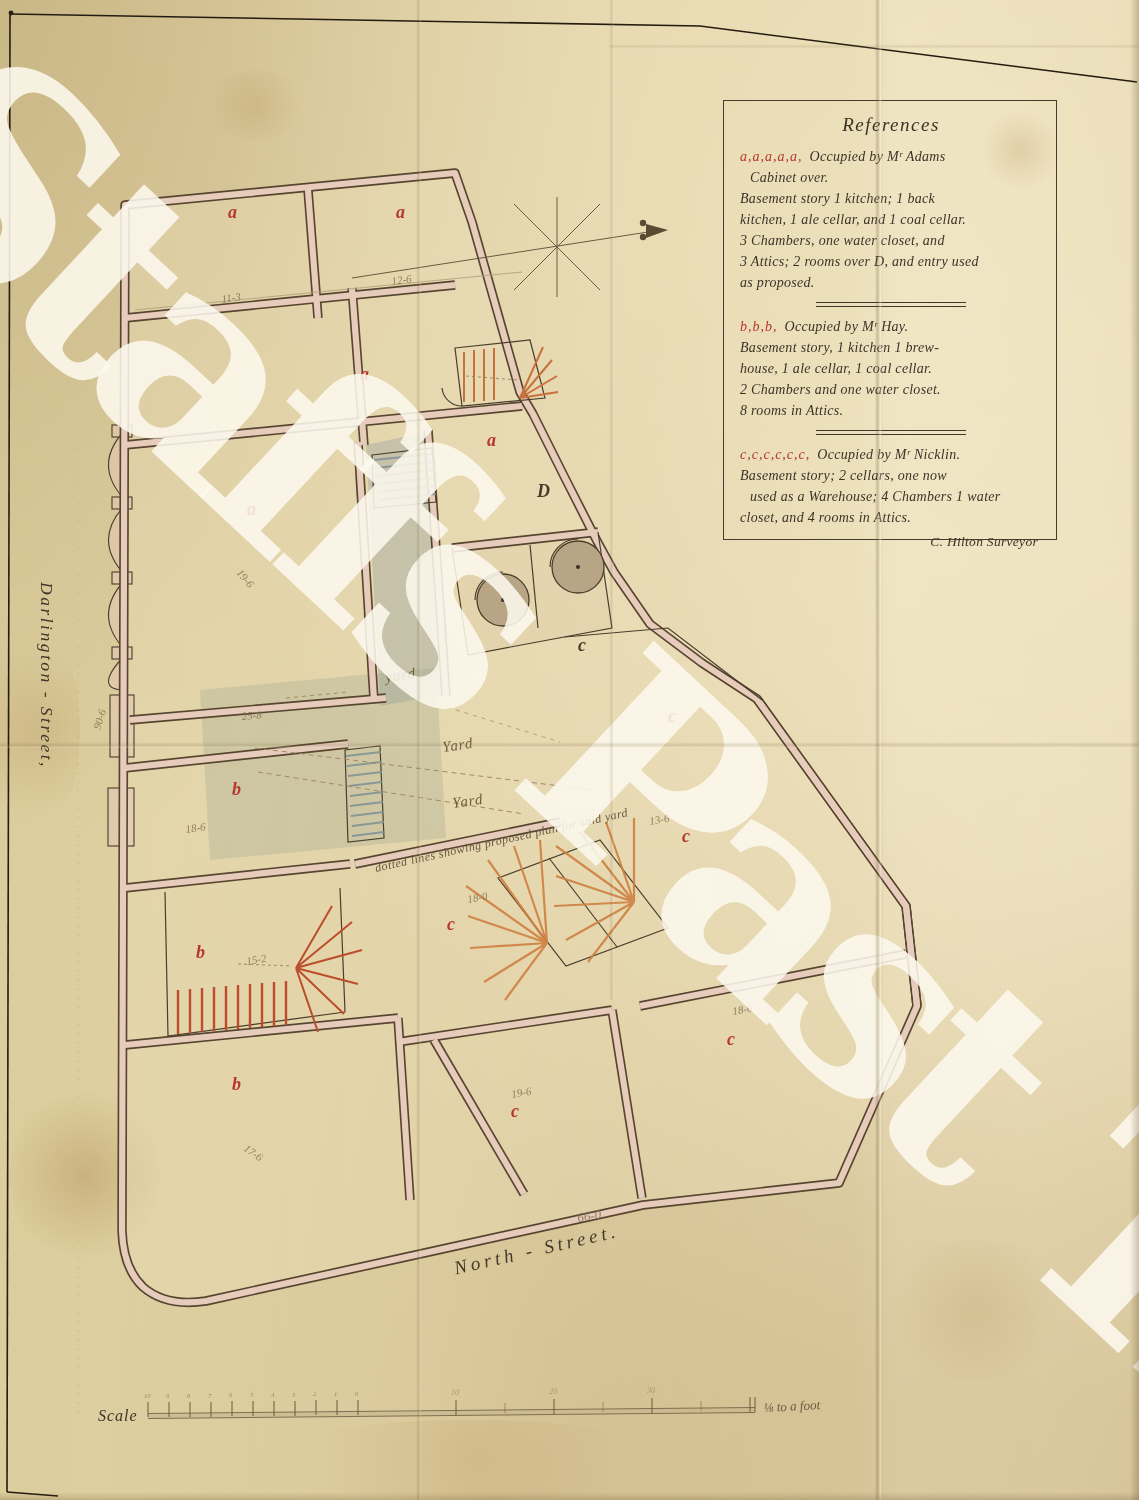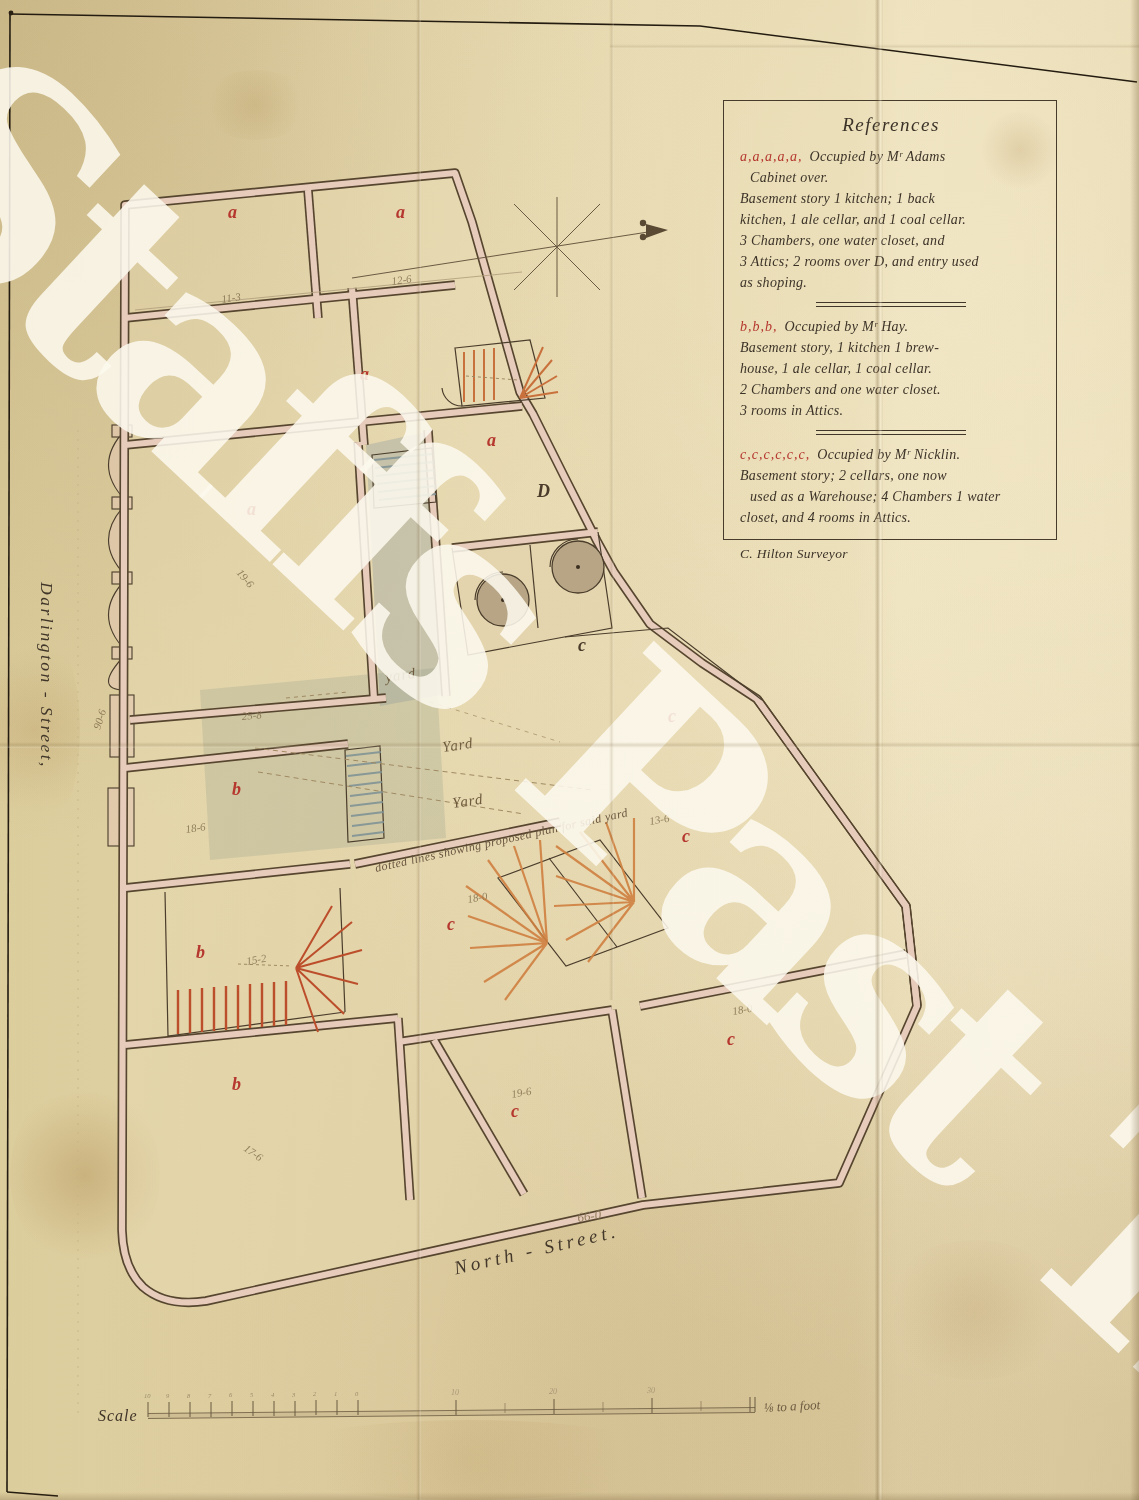--- a/index.html
+++ b/index.html
@@ -29,21 +29,21 @@
   .refbox{
     position:absolute;left:723px;top:100px;width:334px;height:440px;z-index:3;
     border:1.5px solid #473c2c;box-sizing:border-box;
     padding:10px 14px 8px 16px;
     color:#3c3328;font-style:italic;font-size:14px;line-height:1.5;letter-spacing:.3px;
   }
   .ref-title{text-align:center;font-size:19px;letter-spacing:1.5px;margin-bottom:6px;}
   .ref-key{color:#b5372e;margin-right:7px;letter-spacing:1px;}
   .ref-line.ind{padding-left:10px;}
   .ref-rule{width:150px;height:3px;border-top:1px solid #40362a;border-bottom:1px solid #40362a;margin:9px auto;}
-  .ref-sig{text-align:left;font-size:13.5px;padding-right:4px;margin-top:16px;}
+  .ref-sig{text-align:right;font-size:13.5px;padding-right:4px;margin-top:4px;}
   .street-left{
     position:absolute;left:36px;top:582px;z-index:3;
     writing-mode:vertical-rl;font-style:italic;font-size:17.5px;
     letter-spacing:2.5px;color:#3f3528;
   }
   .street-bottom{
     position:absolute;left:452px;top:1258px;z-index:3;
     transform:rotate(-13deg);transform-origin:0 0;
     font-style:italic;font-size:19px;letter-spacing:4px;color:#43382a;
   }
@@ -316,29 +316,29 @@
 
 <div class="refbox">
   <div class="ref-title">References</div>
   <div class="ref-sec">
     <div class="ref-line"><span class="ref-key">a,a,a,a,a,</span><span>Occupied by Mʳ Adams</span></div>
     <div class="ref-line ind">Cabinet over.</div>
     <div class="ref-line">Basement story 1 kitchen; 1 back</div>
     <div class="ref-line">kitchen, 1 ale cellar, and 1 coal cellar.</div>
     <div class="ref-line">3 Chambers, one water closet, and</div>
     <div class="ref-line">3 Attics; 2 rooms over D, and entry used</div>
-    <div class="ref-line">as shoping.</div>
+    <div class="ref-line">as proposed.</div>
   </div>
   <div class="ref-rule"></div>
   <div class="ref-sec">
     <div class="ref-line"><span class="ref-key">b,b,b,</span><span>Occupied by Mʳ Hay.</span></div>
     <div class="ref-line">Basement story, 1 kitchen 1 brew-</div>
     <div class="ref-line">house, 1 ale cellar, 1 coal cellar.</div>
     <div class="ref-line">2 Chambers and one water closet.</div>
-    <div class="ref-line">3 rooms in Attics.</div>
+    <div class="ref-line">8 rooms in Attics.</div>
   </div>
   <div class="ref-rule"></div>
   <div class="ref-sec">
     <div class="ref-line"><span class="ref-key">c,c,c,c,c,c,</span><span>Occupied by Mʳ Nicklin.</span></div>
     <div class="ref-line">Basement story; 2 cellars, one now</div>
     <div class="ref-line ind">used as a Warehouse; 4 Chambers 1 water</div>
     <div class="ref-line">closet, and 4 rooms in Attics.</div>
   </div>
   <div class="ref-sig">C. Hilton Surveyor</div>
 </div>

